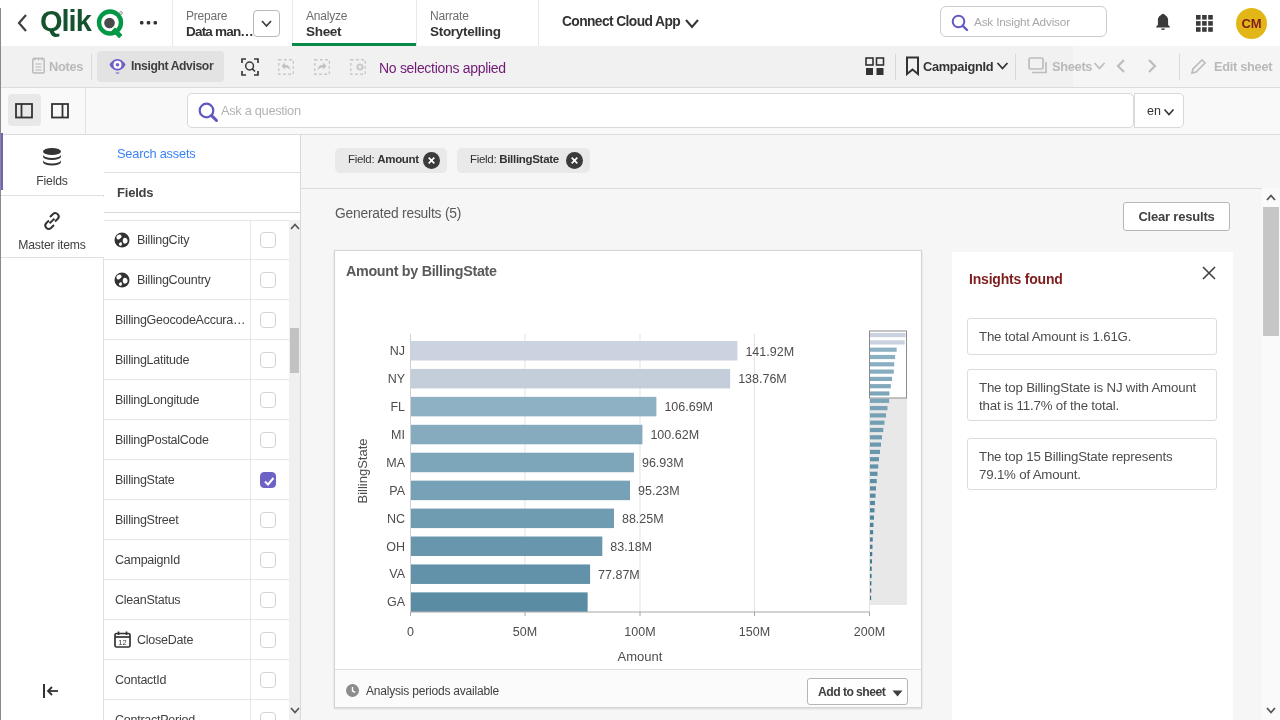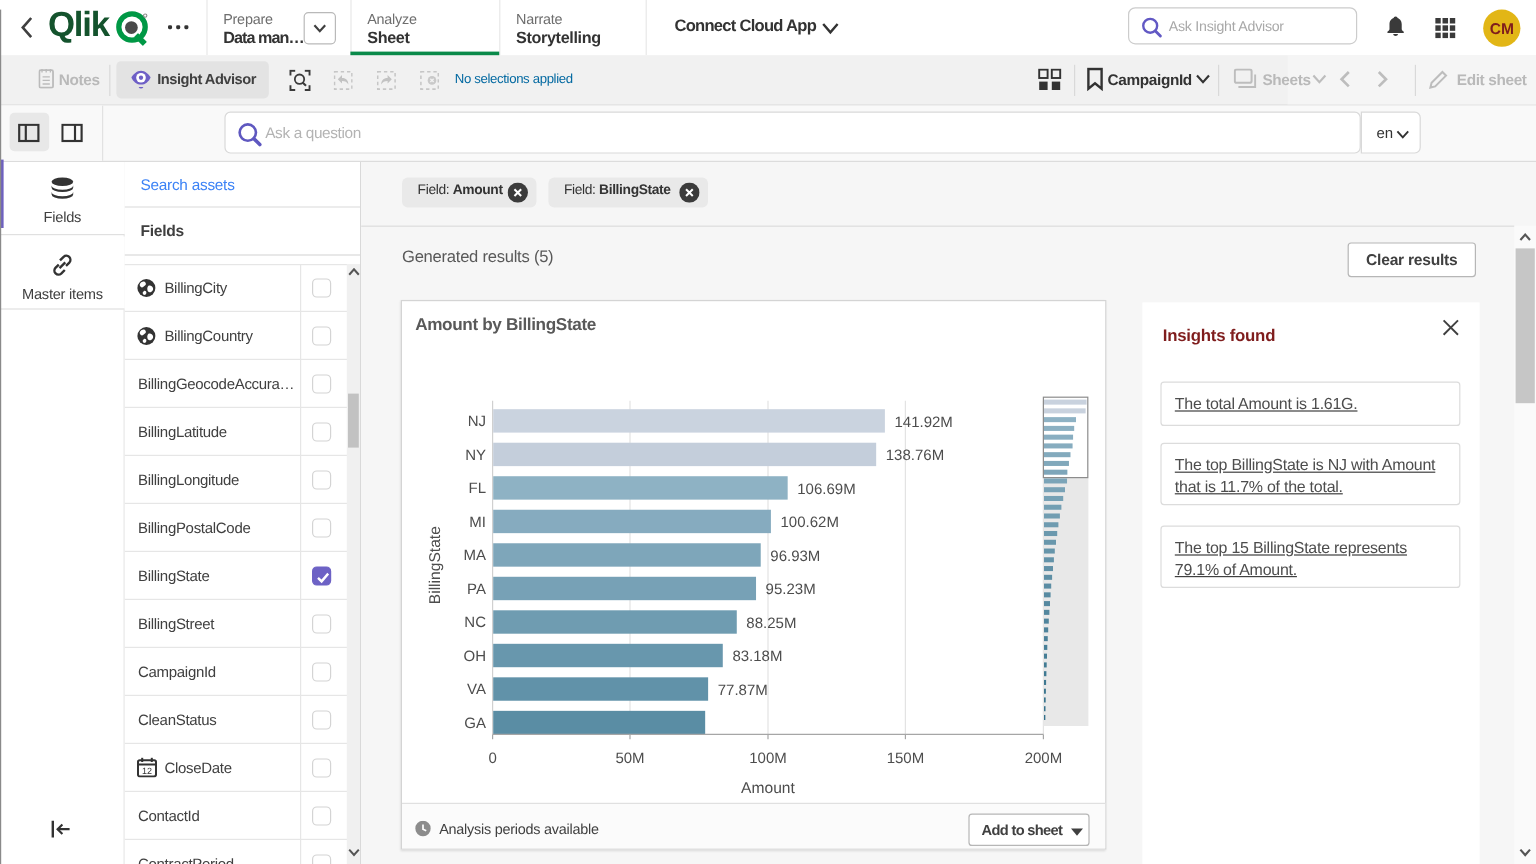--- a/index.html
+++ b/index.html
@@ -12,33 +12,33 @@
 #backchev { position:absolute; left:16px; top:13px; }
 #qliktext { position:absolute; left:40px; top:5px; font-size:29px; font-weight:bold; color:#14532d; letter-spacing:-1px; }
 #qmark { position:absolute; left:95px; top:8px; }
 #dots3 { position:absolute; left:139px; top:20px; }
 .tabsec { position:absolute; top:0; height:46px; }
 .tablbl1 { font-size:12px; color:#6e6e6e; position:absolute; top:9px; left:14px; white-space:nowrap; letter-spacing:-0.2px; }
 .tablbl2 { font-size:13.5px; font-weight:bold; color:#333; position:absolute; top:24px; left:14px; white-space:nowrap; letter-spacing:-0.3px; }
 #ddbtn { position:absolute; left:253px; top:10px; width:27px; height:27px; border:1px solid #b9b9b9; border-radius:4px; background:#fff; }
 #greenline { position:absolute; left:292px; top:43px; width:124px; height:3.5px; background:#0a8a4a; }
 #cloudapp { position:absolute; left:562px; top:14px; font-size:13.8px; font-weight:bold; color:#333; letter-spacing:-0.6px; }
-#searchbox { position:absolute; left:940px; top:6px; width:191px; height:31px; border:1px solid #cccccc; border-radius:6px; background:#fff; }
+#searchbox { position:absolute; left:940px; top:6px; width:167px; height:31px; border:1px solid #cccccc; border-radius:6px; background:#fff; }
 #searchbox span { position:absolute; left:33px; top:8px; font-size:11.8px; color:#a8a8a8; letter-spacing:-0.2px; }
 #bell { position:absolute; left:1155px; top:13px; }
 #gridicon { position:absolute; left:1196px; top:15px; }
 #avatar { position:absolute; left:1236px; top:8px; width:31px; height:31px; border-radius:50%; background:#e2b616; color:#7f1d1d; font-size:13px; font-weight:bold; text-align:center; line-height:31px; }
 
 
 #toolbar2 { position:absolute; left:0; top:46px; width:1280px; height:42px; background:#f1f1f1; border-bottom:1px solid #dcdcdc; }
 #toolbar2 .lighter { position:absolute; left:1073px; top:0; width:207px; height:41px; background:#f5f5f5; }
 .t2div { position:absolute; top:8px; width:1px; height:26px; background:#d9d9d9; }
 #iabtn { position:absolute; left:97px; top:5px; width:127px; height:31px; background:#e3e3e3; border-radius:4px; }
 #iabtn span { position:absolute; left:34px; top:8px; font-size:12.2px; font-weight:bold; color:#404040; white-space:nowrap; letter-spacing:-0.4px; }
-.t2txt { font-size:11px; color:#0369a1; position:absolute; top:14px; white-space:nowrap; letter-spacing:-0.3px; }
+.t2txt { font-size:14px; color:#701a75; position:absolute; top:14px; white-space:nowrap; letter-spacing:-0.3px; }
 .t2bold { font-size:12.8px; font-weight:bold; color:#333; position:absolute; top:13px; white-space:nowrap; letter-spacing:-0.3px; }
 .t2bold.gray { color:#b9b9b9; }
 
 
 #subhead { position:absolute; left:0; top:88px; width:1280px; height:47px; background:#f9f9f9; border-bottom:1px solid #dcdcdc; }
 #togglewrap { position:absolute; left:0; top:0; width:86px; height:46px; border-right:1px solid #e2e2e2; background:#f9f9f9; }
 #tog1 { position:absolute; left:8px; top:6px; width:33px; height:32px; background:#e8e8e8; border-radius:4px; }
 #askinput { position:absolute; left:187px; top:5px; width:947px; height:35px; background:#fff; border:1px solid #d9d9d9; border-radius:5px; }
 #askinput span { position:absolute; left:33px; top:9px; font-size:12.8px; color:#b3b3b3; letter-spacing:-0.3px; }
 #enbox { position:absolute; left:1134px; top:5px; width:50px; height:35px; background:#fff; border:1px solid #d9d9d9; border-radius:0 5px 5px 0; }
@@ -76,21 +76,21 @@
 #card { position:absolute; left:33px; top:115px; width:588px; height:458px; background:#fff; border:1px solid #d4d4d4; box-shadow:0 1px 2px rgba(0,0,0,0.12); }
 #cardtitle { position:absolute; left:11px; top:12px; font-size:14.3px; font-weight:bold; color:#595959; letter-spacing:-0.3px; }
 #cardfoot { position:absolute; left:0px; top:418px; width:586px; height:38px; border-top:1px solid #e0e0e0; background:#fbfbfb; }
 #cardfoot .txt { position:absolute; left:31px; top:14px; font-size:12px; color:#404040; letter-spacing:-0.2px; }
 #addbtn { position:absolute; left:472px; top:8px; width:101px; height:27px; background:#fff; border:1px solid #b6b6b6; border-radius:3px; }
 #addbtn span { position:absolute; left:10px; top:6px; font-size:12.2px; font-weight:bold; color:#404040; letter-spacing:-0.55px; }
 
 
 #insights { position:absolute; left:651px; top:117px; width:281px; height:468px; background:#fff; }
 #institle { position:absolute; left:17px; top:19px; font-size:14px; font-weight:bold; color:#7f1d1d; letter-spacing:-0.2px; }
-.insbox { position:absolute; left:15px; width:250px; background:#fff; border:1px solid #dcdcdc; border-radius:3px;text-decoration:underline; }
+.insbox { position:absolute; left:15px; width:250px; background:#fff; border:1px solid #dcdcdc; border-radius:3px; }
 .insbox div { margin:9px 11px 0 11px; font-size:13.3px; color:#4d4d4d; line-height:18px; letter-spacing:-0.2px; }
 
 
 #mscroll { position:absolute; left:1262px; top:188px; width:18px; height:532px; background:#fafafa; }
 #mthumb { position:absolute; left:1263px; top:207px; width:16px; height:129px; background:#c6c6c6; }
 
 #leftedge { position:absolute; left:0; top:8px; width:1px; height:712px; background:#8a8a8a; }
 </style>
 </head>
 <body>

